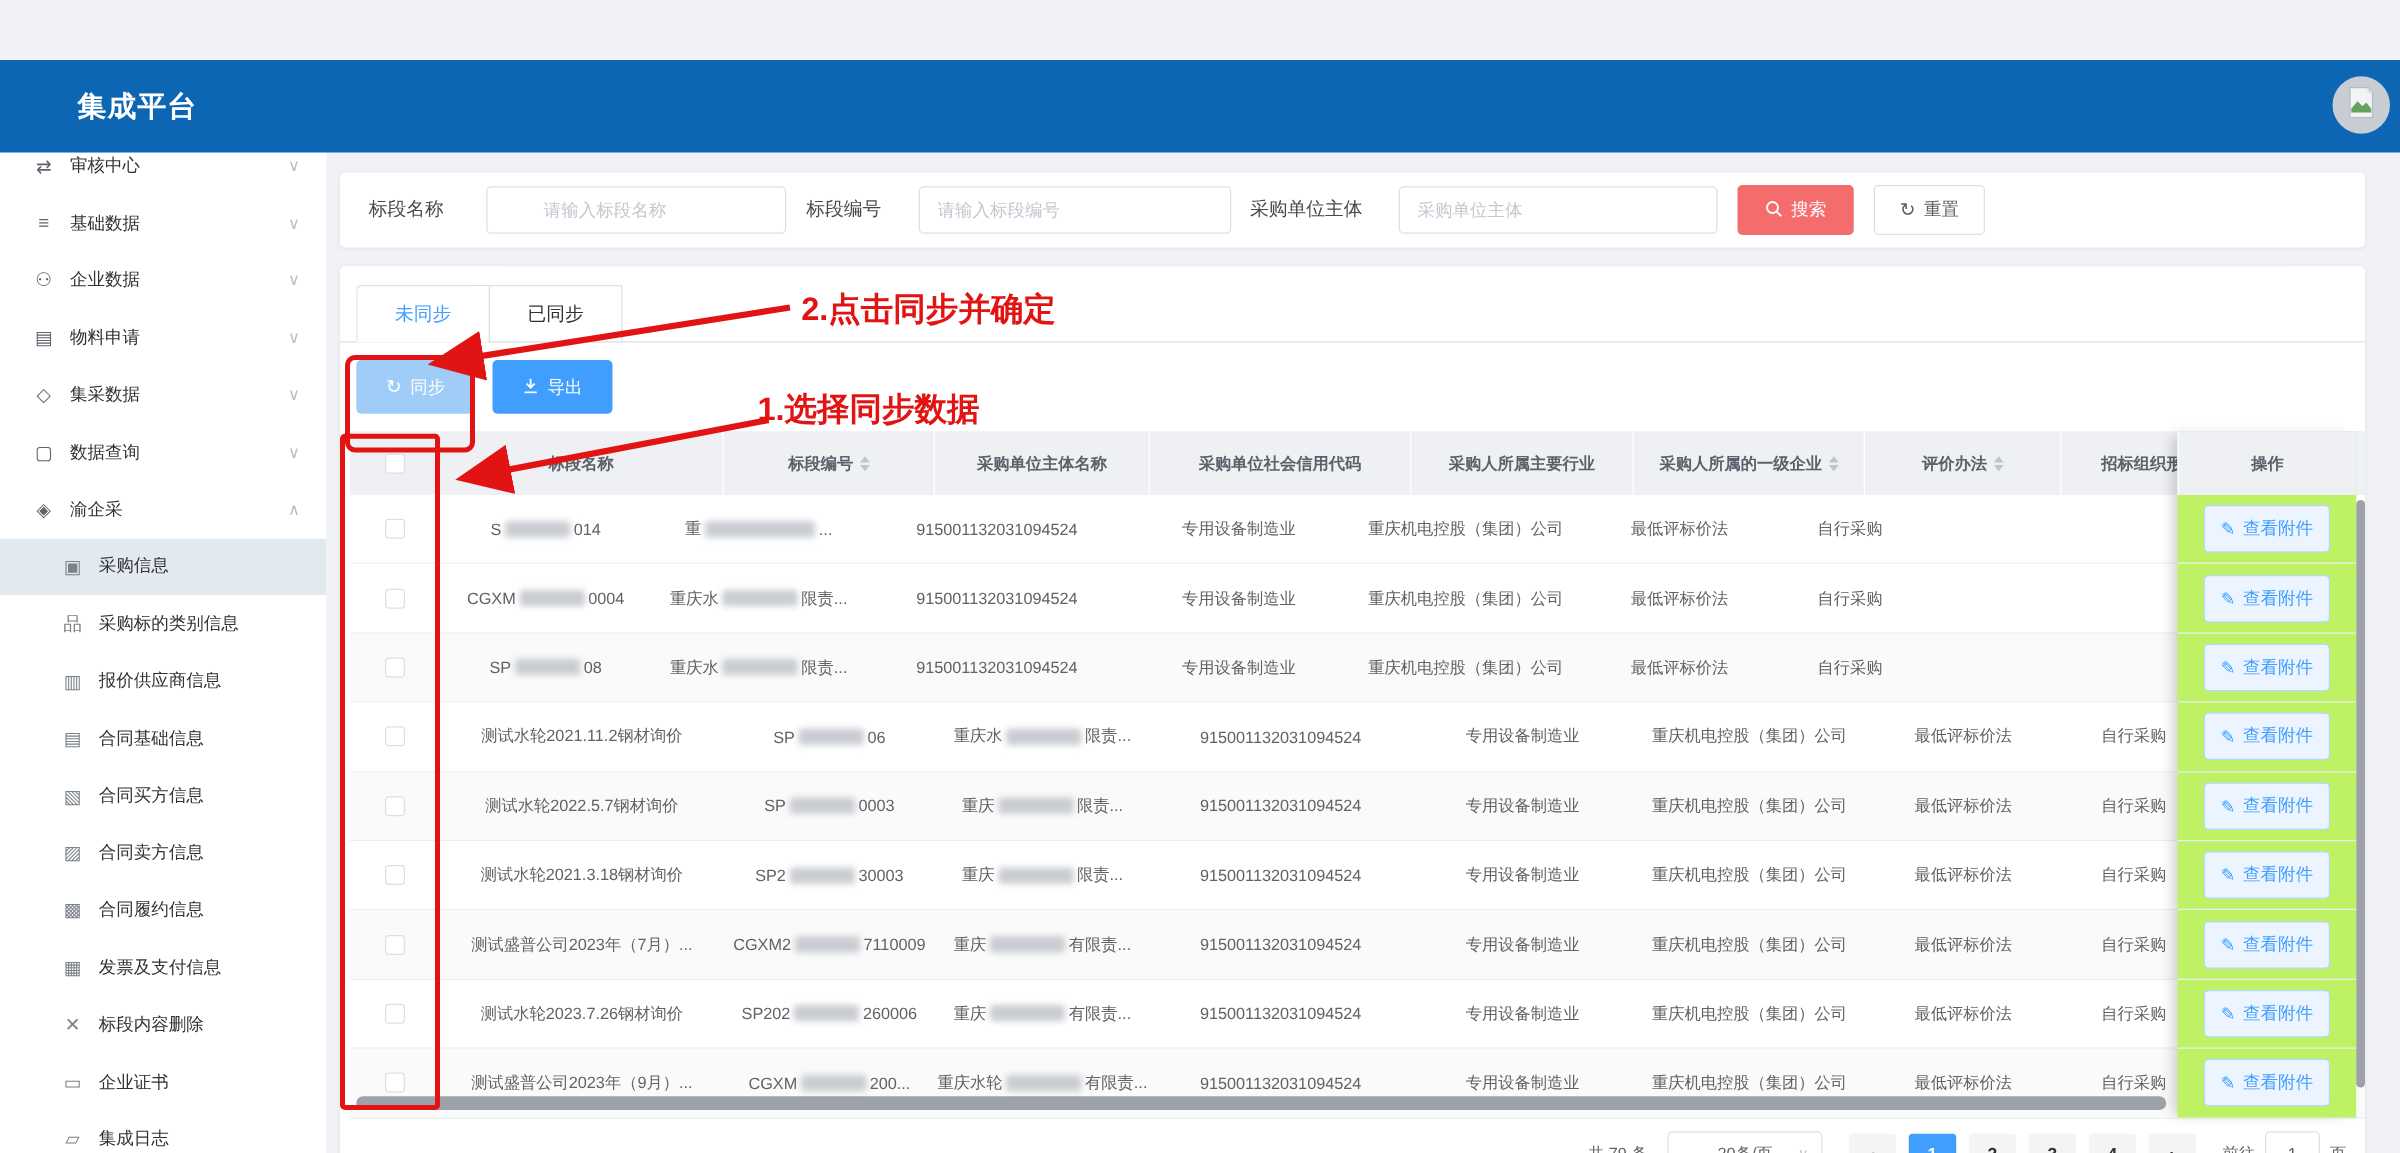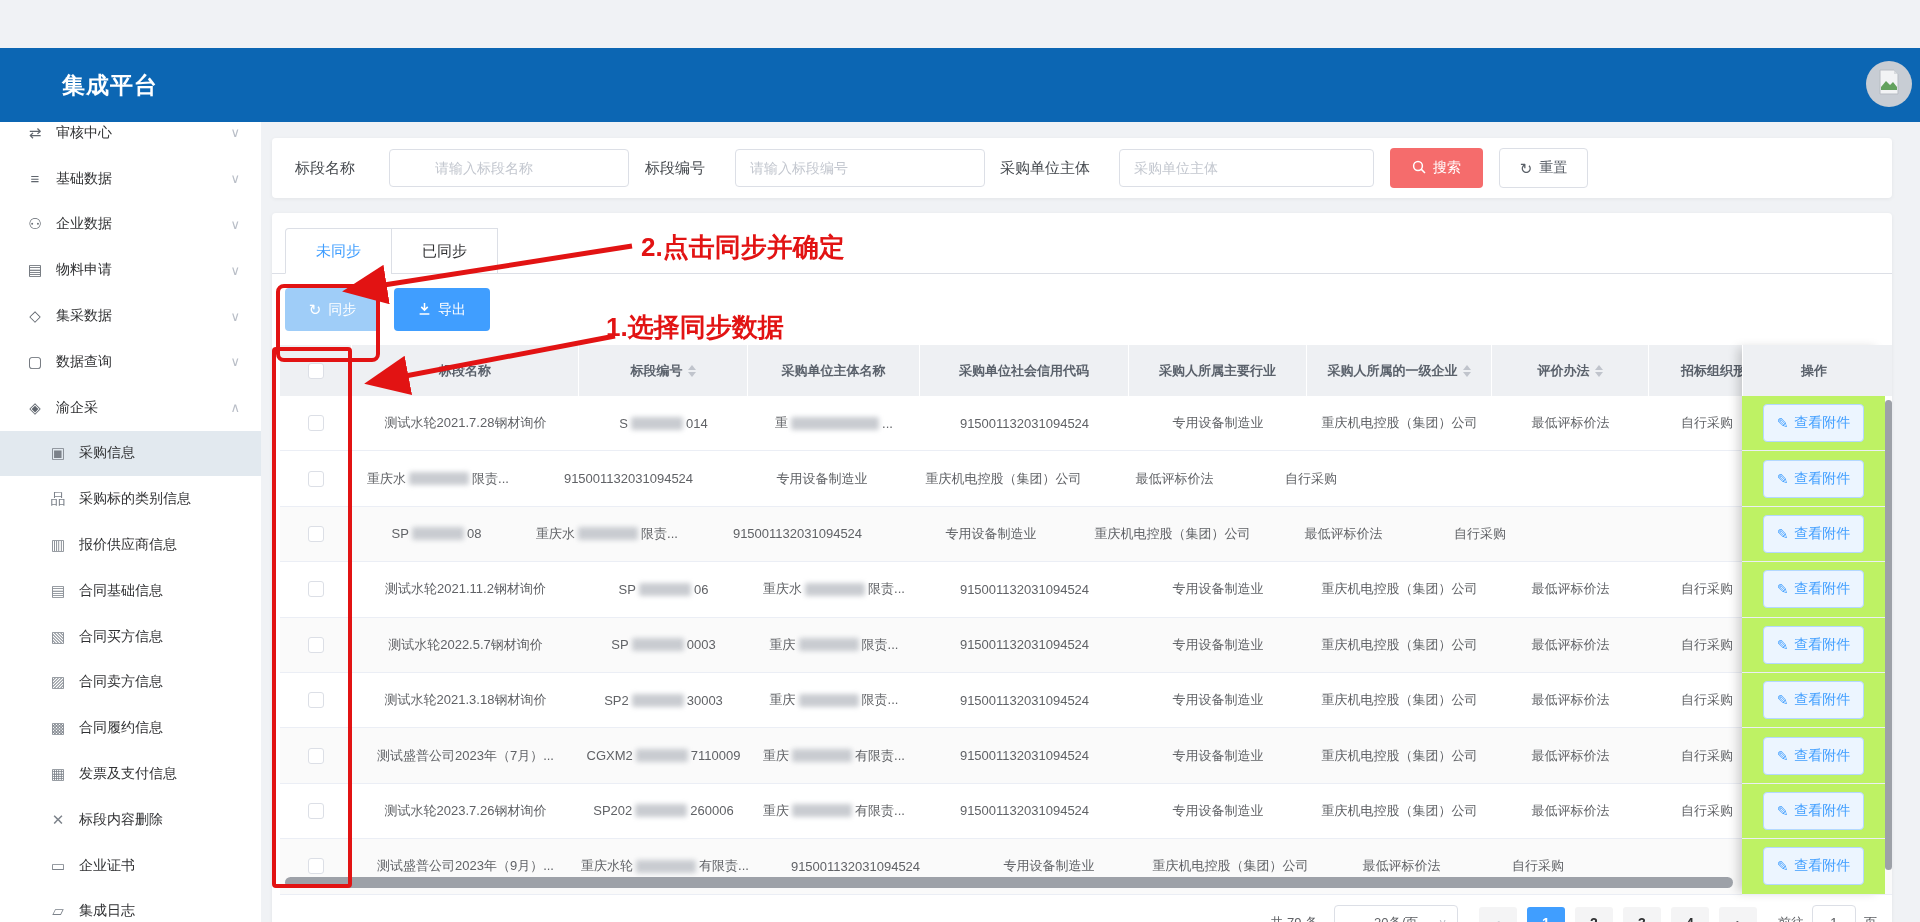--- a/index.html
+++ b/index.html
@@ -299,33 +299,33 @@
           </div>
           <div class="cell w8">
             <span>招标组织形式</span>
           </div>
         </div>
       <div id="tbody">
           <div class="t-row">
             <div class="cell w0">
               <span class="cb"></span>
             </div>
-            <div class="cell w1">测试水轮2021.7.28钢材询价</div>
             <div class="cell w2">S<span class="blur-chip blur-code"></span>014</div>
             <div class="cell w3">重<span class="blur-chip blur-buyer"></span>...</div>
             <div class="cell w4">915001132031094524</div>
             <div class="cell w5">专用设备制造业</div>
             <div class="cell w6">重庆机电控股（集团）公司</div>
             <div class="cell w7">最低评标价法</div>
             <div class="cell w8">自行采购</div>
           </div>
           <div class="t-row">
             <div class="cell w0">
               <span class="cb"></span>
             </div>
+            <div class="cell w2">CGXM<span class="blur-chip blur-code"></span>0004</div>
             <div class="cell w3">重庆水<span class="blur-chip blur-buyer"></span>限责...</div>
             <div class="cell w4">915001132031094524</div>
             <div class="cell w5">专用设备制造业</div>
             <div class="cell w6">重庆机电控股（集团）公司</div>
             <div class="cell w7">最低评标价法</div>
             <div class="cell w8">自行采购</div>
           </div>
           <div class="t-row">
             <div class="cell w0">
               <span class="cb"></span>
@@ -401,20 +401,21 @@
             <div class="cell w5">专用设备制造业</div>
             <div class="cell w6">重庆机电控股（集团）公司</div>
             <div class="cell w7">最低评标价法</div>
             <div class="cell w8">自行采购</div>
           </div>
           <div class="t-row">
             <div class="cell w0">
               <span class="cb"></span>
             </div>
             <div class="cell w1">测试盛普公司2023年（9月）...</div>
+            <div class="cell w2">CGXM<span class="blur-chip blur-code"></span>200...</div>
             <div class="cell w3">重庆水轮<span class="blur-chip blur-buyer"></span>有限责...</div>
             <div class="cell w4">915001132031094524</div>
             <div class="cell w5">专用设备制造业</div>
             <div class="cell w6">重庆机电控股（集团）公司</div>
             <div class="cell w7">最低评标价法</div>
             <div class="cell w8">自行采购</div>
           </div>
         </div>
       <div class="action-col">
         <div class="action-head">操作</div>

